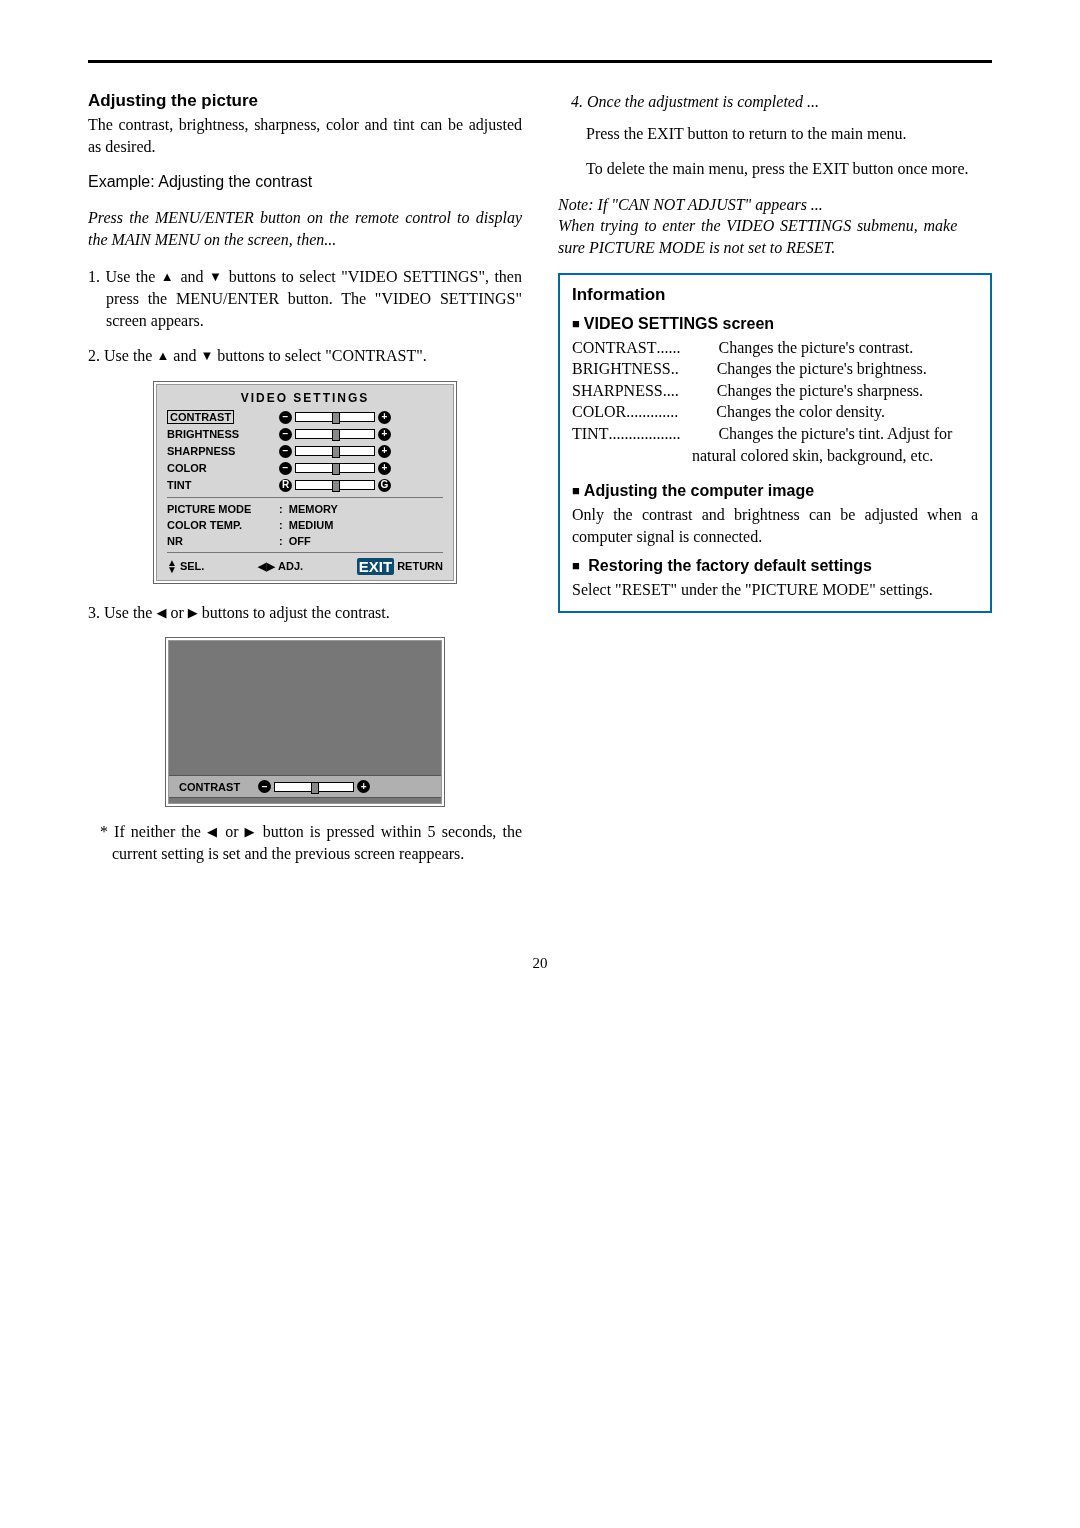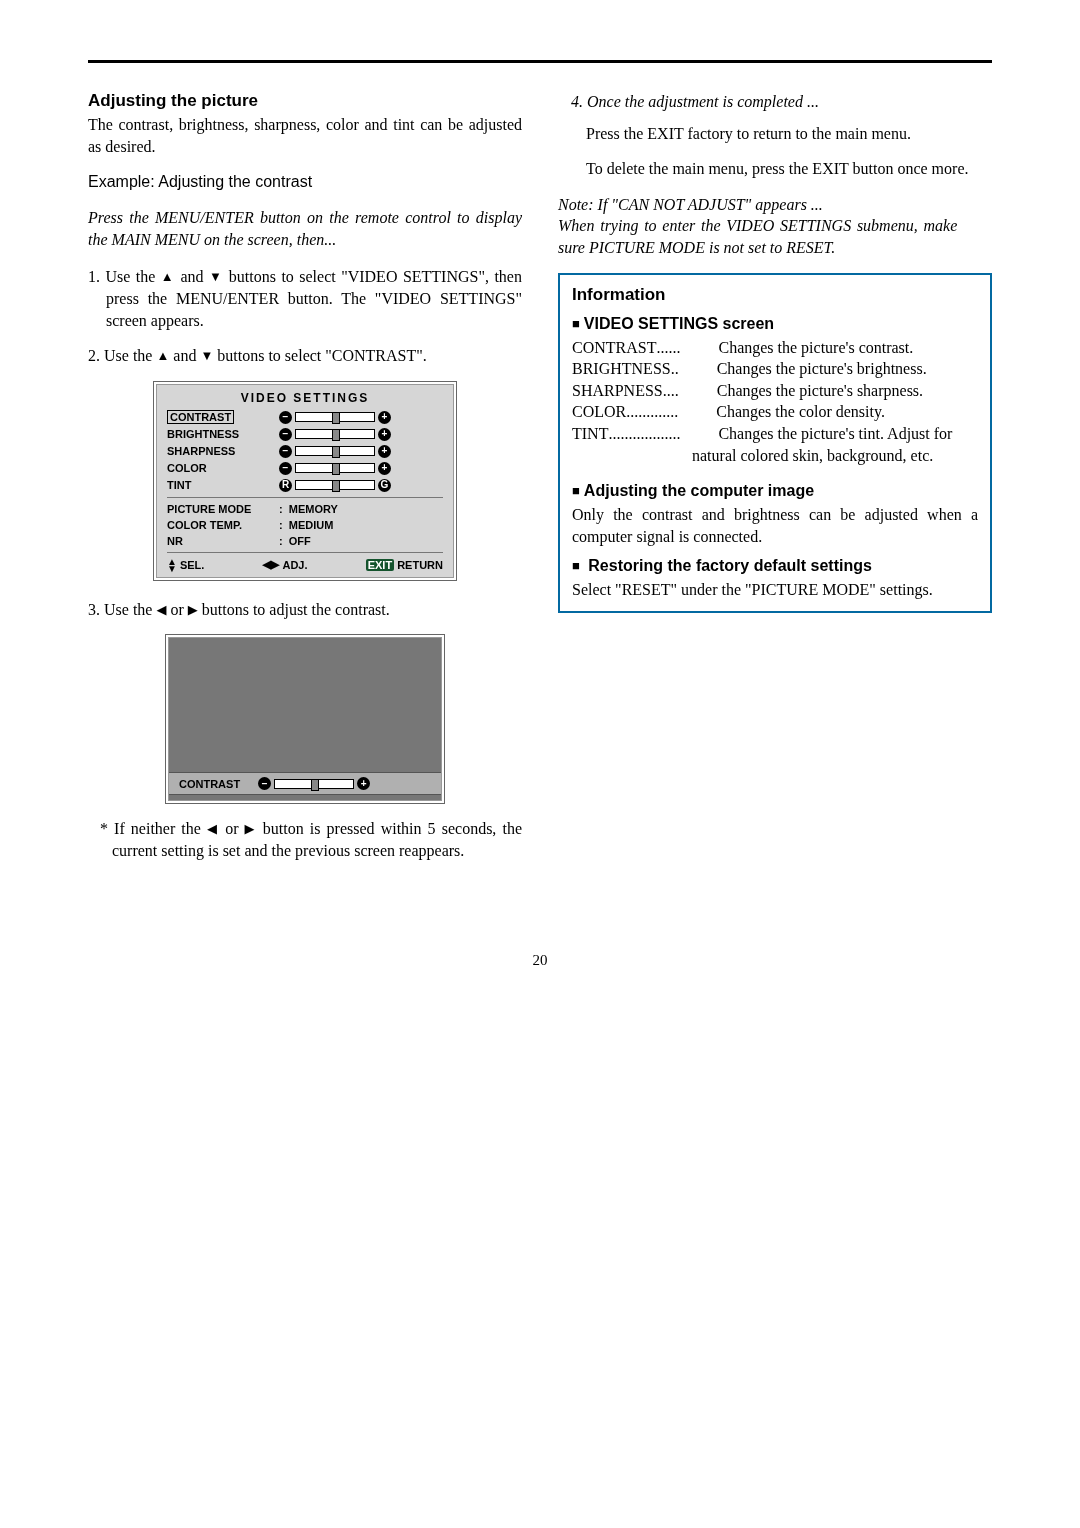--- a/index.html
+++ b/index.html
@@ -115,21 +115,21 @@
       border: 1px solid #000;
     }
     .osd-hr { border: none; border-top: 1px solid #777; margin: 3px 0; }
     .osd-footer {
       display: flex; justify-content: space-between; align-items: center;
       font-size: 11px; font-weight: bold;
       padding-top: 2px;
     }
     .osd-footer .seg { display: flex; align-items: center; gap: 3px; }
     .exit-badge {
-      background:#14532d; color:#fff; font-size:11px;
+      background:#0c4a6e; color:#fff; font-size:15px;
       border-radius:2px; padding:0 2px; font-weight:bold;
     }
     .ud-arrows { display:inline-block; font-size:10px; line-height:7px; }
     .osd-big {
       width: 280px; height: 170px;
       margin: 6px auto 14px auto;
       border: 1px solid #666;
     }
     .osd-big-inner {
       border: 1px solid #999;
@@ -320,21 +320,21 @@
       <span> or </span>
       <span class="arrow">▶</span>
       <span>button is pressed within 5 seconds, the current setting is set and the previous screen reappears.</span>
     </p>
   </div>
 
   <div class="col-right">
     <p class="para" style="margin-bottom:10px;margin-left:13px;">
       <span class="italic">4. Once the adjustment is completed ...</span>
     </p>
-    <p class="sub-para">Press the EXIT factory to return to the main menu.</p>
+    <p class="sub-para">Press the EXIT button to return to the main menu.</p>
     <p class="sub-para">To delete the main menu, press the EXIT button once more.</p>
 
     <p class="note">
       <span>Note: If "CAN NOT ADJUST" appears ...</span><br>
       <span>When trying to enter the VIDEO SETTINGS submenu, make sure PICTURE MODE is not set to RESET.</span>
     </p>
 
     <div class="info-box">
       <div class="info-title">Information</div>
 

